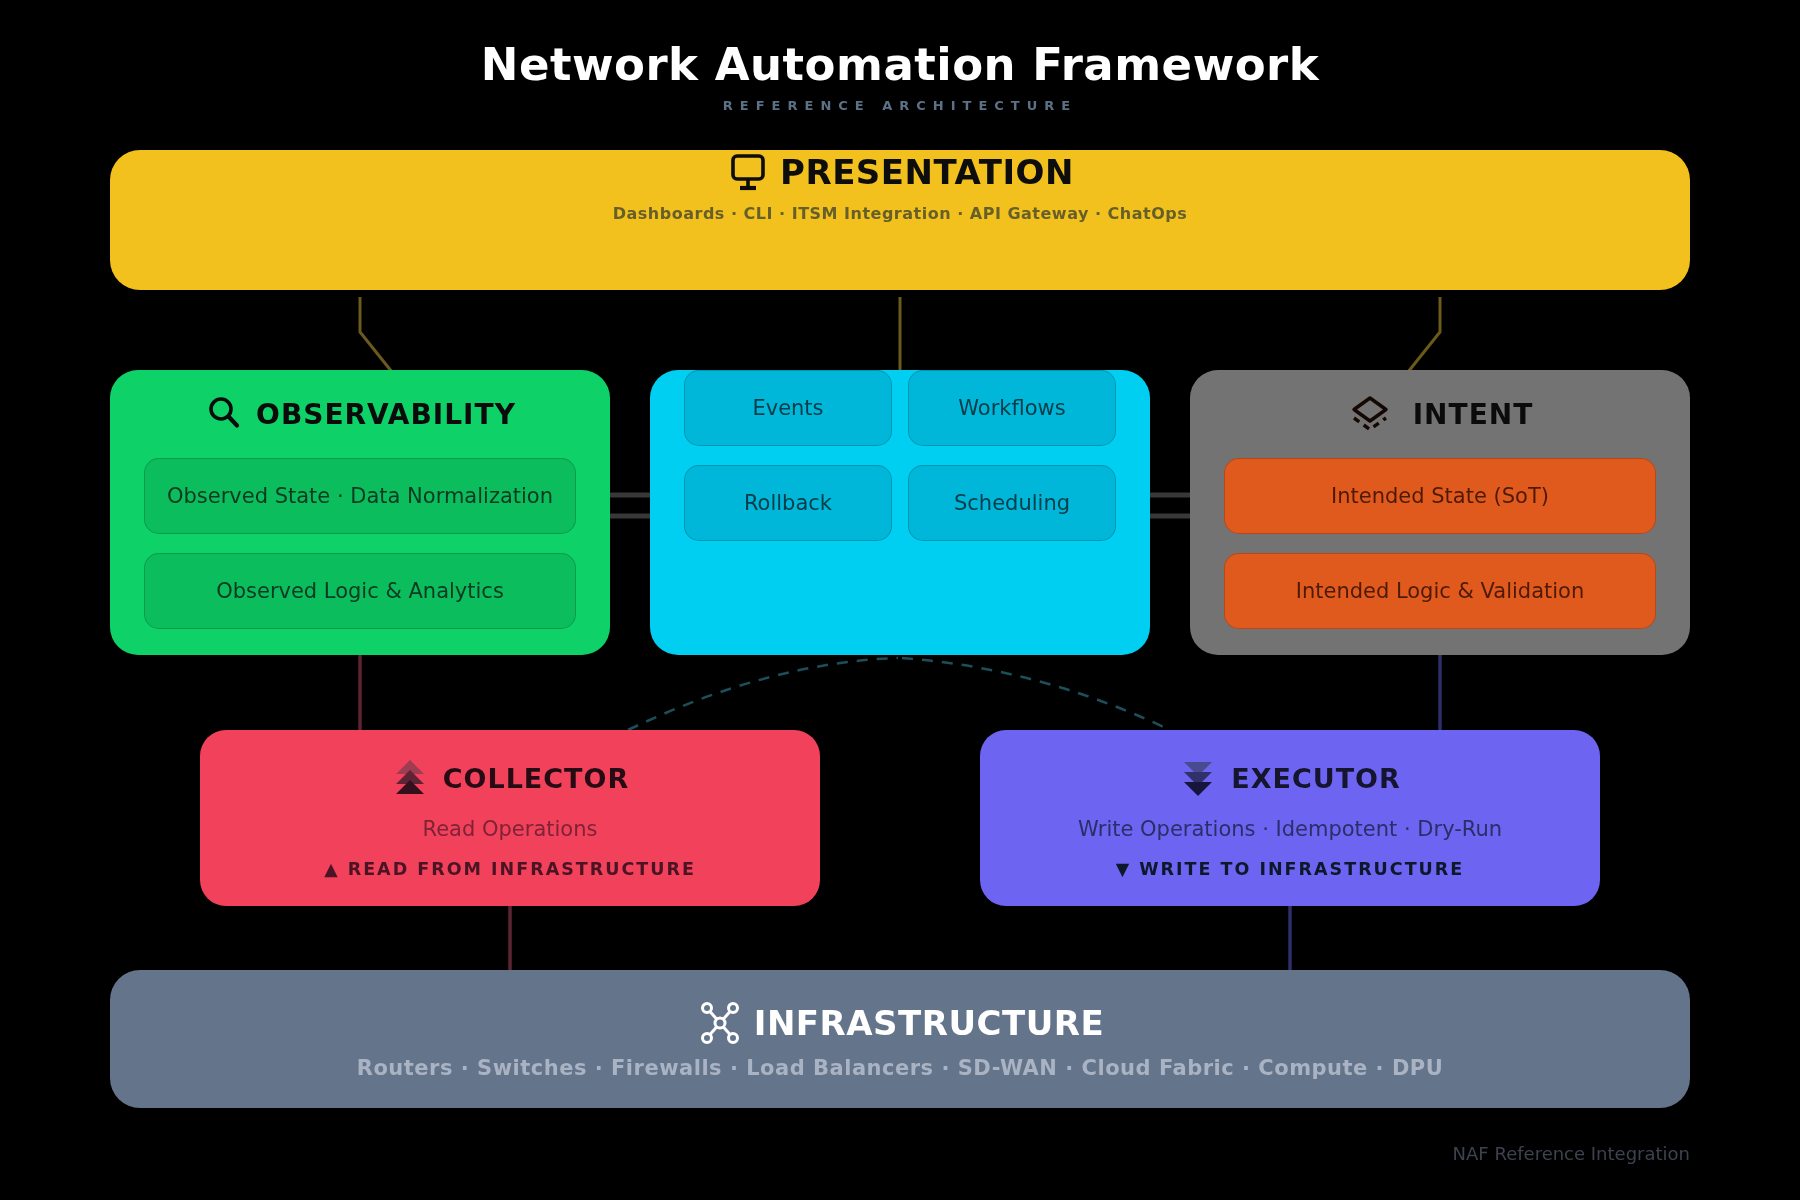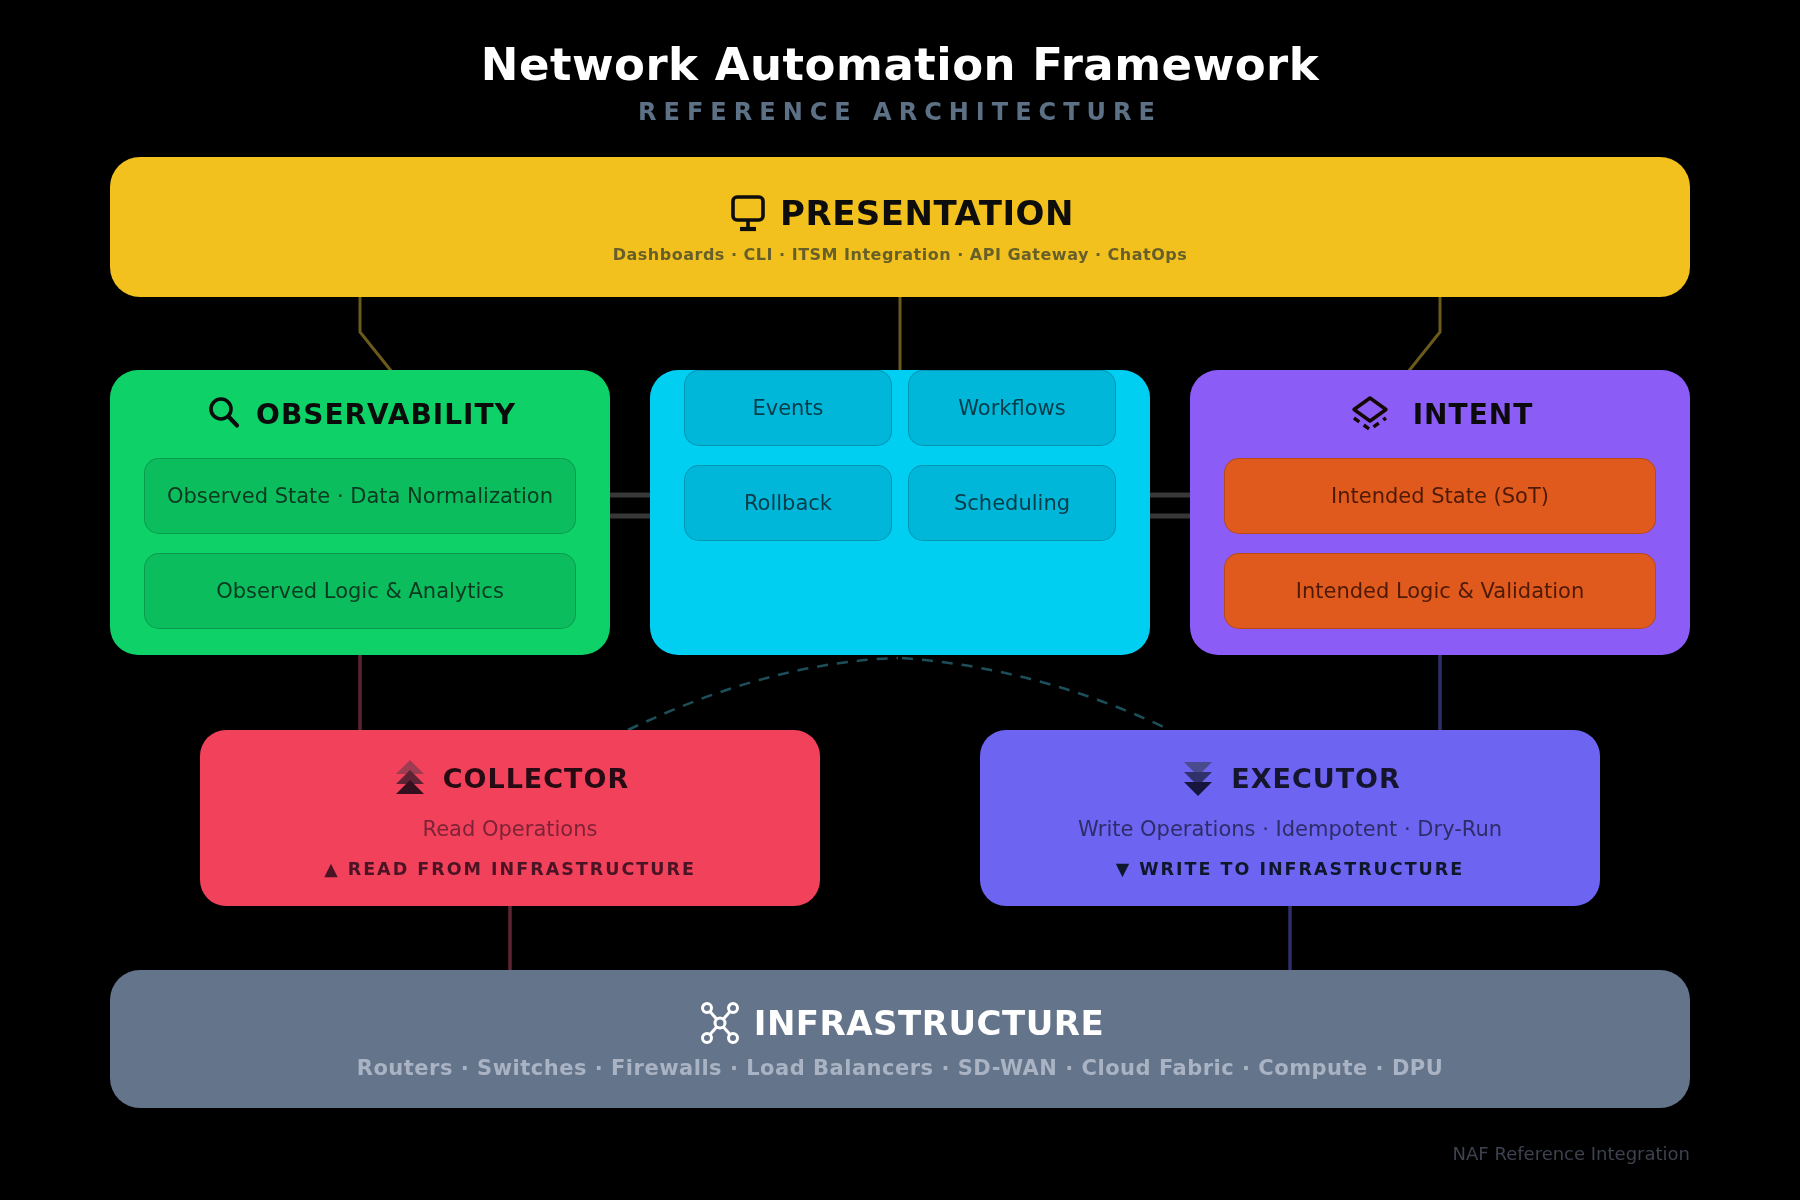--- a/index.html
+++ b/index.html
@@ -10,44 +10,44 @@
   .wires{position:absolute;left:0;top:0;width:1800px;height:1200px;z-index:0;}
   .box{position:absolute;z-index:1;box-sizing:border-box;}
 
   
   .hdr-title{
     position:absolute;left:0;top:38px;width:100%;text-align:center;z-index:1;
     color:#ffffff;font-size:45px;font-weight:bold;letter-spacing:0.5px;
   }
   .hdr-sub{
     position:absolute;left:0;top:98px;width:100%;text-align:center;z-index:1;
-    color:#5d7186;font-size:24px;letter-spacing:7px;font-weight:bold;
+    color:#5d7186;font-size:13px;letter-spacing:7px;font-weight:bold;
   }
 
   
   .presentation{
-    left:110px;top:157px;width:1580px;height:140px;border-radius:30px;
-    background:#f2c11d;display:flex;flex-direction:column;align-items:center;justify-content:center;gap:10px;
+    left:110px;top:150px;width:1580px;height:140px;border-radius:30px;
+    background:#f2c11d;display:flex;flex-direction:column;align-items:center;gap:10px;
   }
   .band-title-row{display:flex;align-items:center;justify-content:center;gap:10px;}
   .presentation .band-title{color:#0d0d0d;font-size:34px;font-weight:bold;letter-spacing:0.5px;}
   .presentation .band-sub{color:#675f2a;font-size:16px;font-weight:bold;letter-spacing:0.5px;}
 
   
   .panel{
     top:370px;width:500px;height:285px;border-radius:28px;
     display:flex;flex-direction:column;align-items:stretch;padding:0 34px;
   }
   .panel .panel-title-row{
     height:88px;display:flex;align-items:center;justify-content:center;gap:12px;flex:none;
   }
   .panel .panel-title{color:#0b0b0b;font-size:28px;font-weight:bold;letter-spacing:1px;}
   .observability{left:110px;background:#0ed268;}
   .orchestration{left:650px;background:#00cff2;}
-  .intent{left:1190px;background:#8b5cf6;}
+  .intent{left:1190px;background:#737373;}
 
   .rowlist{display:flex;flex-direction:column;gap:19px;}
   .chip{
     height:74px;border-radius:15px;display:flex;align-items:center;justify-content:center;
     font-size:21px;border:1.5px solid rgba(0,0,0,0.18);
   }
   .observability .chip{background:#0cbd5e;color:#0b3a20;}
   .intent .chip{background:#e05a1e;color:#4e1a06;}
   .orch-grid{display:grid;grid-template-columns:1fr 1fr;gap:19px 16px;}
   .orchestration .chip{background:#00b7da;color:#073c49;}

